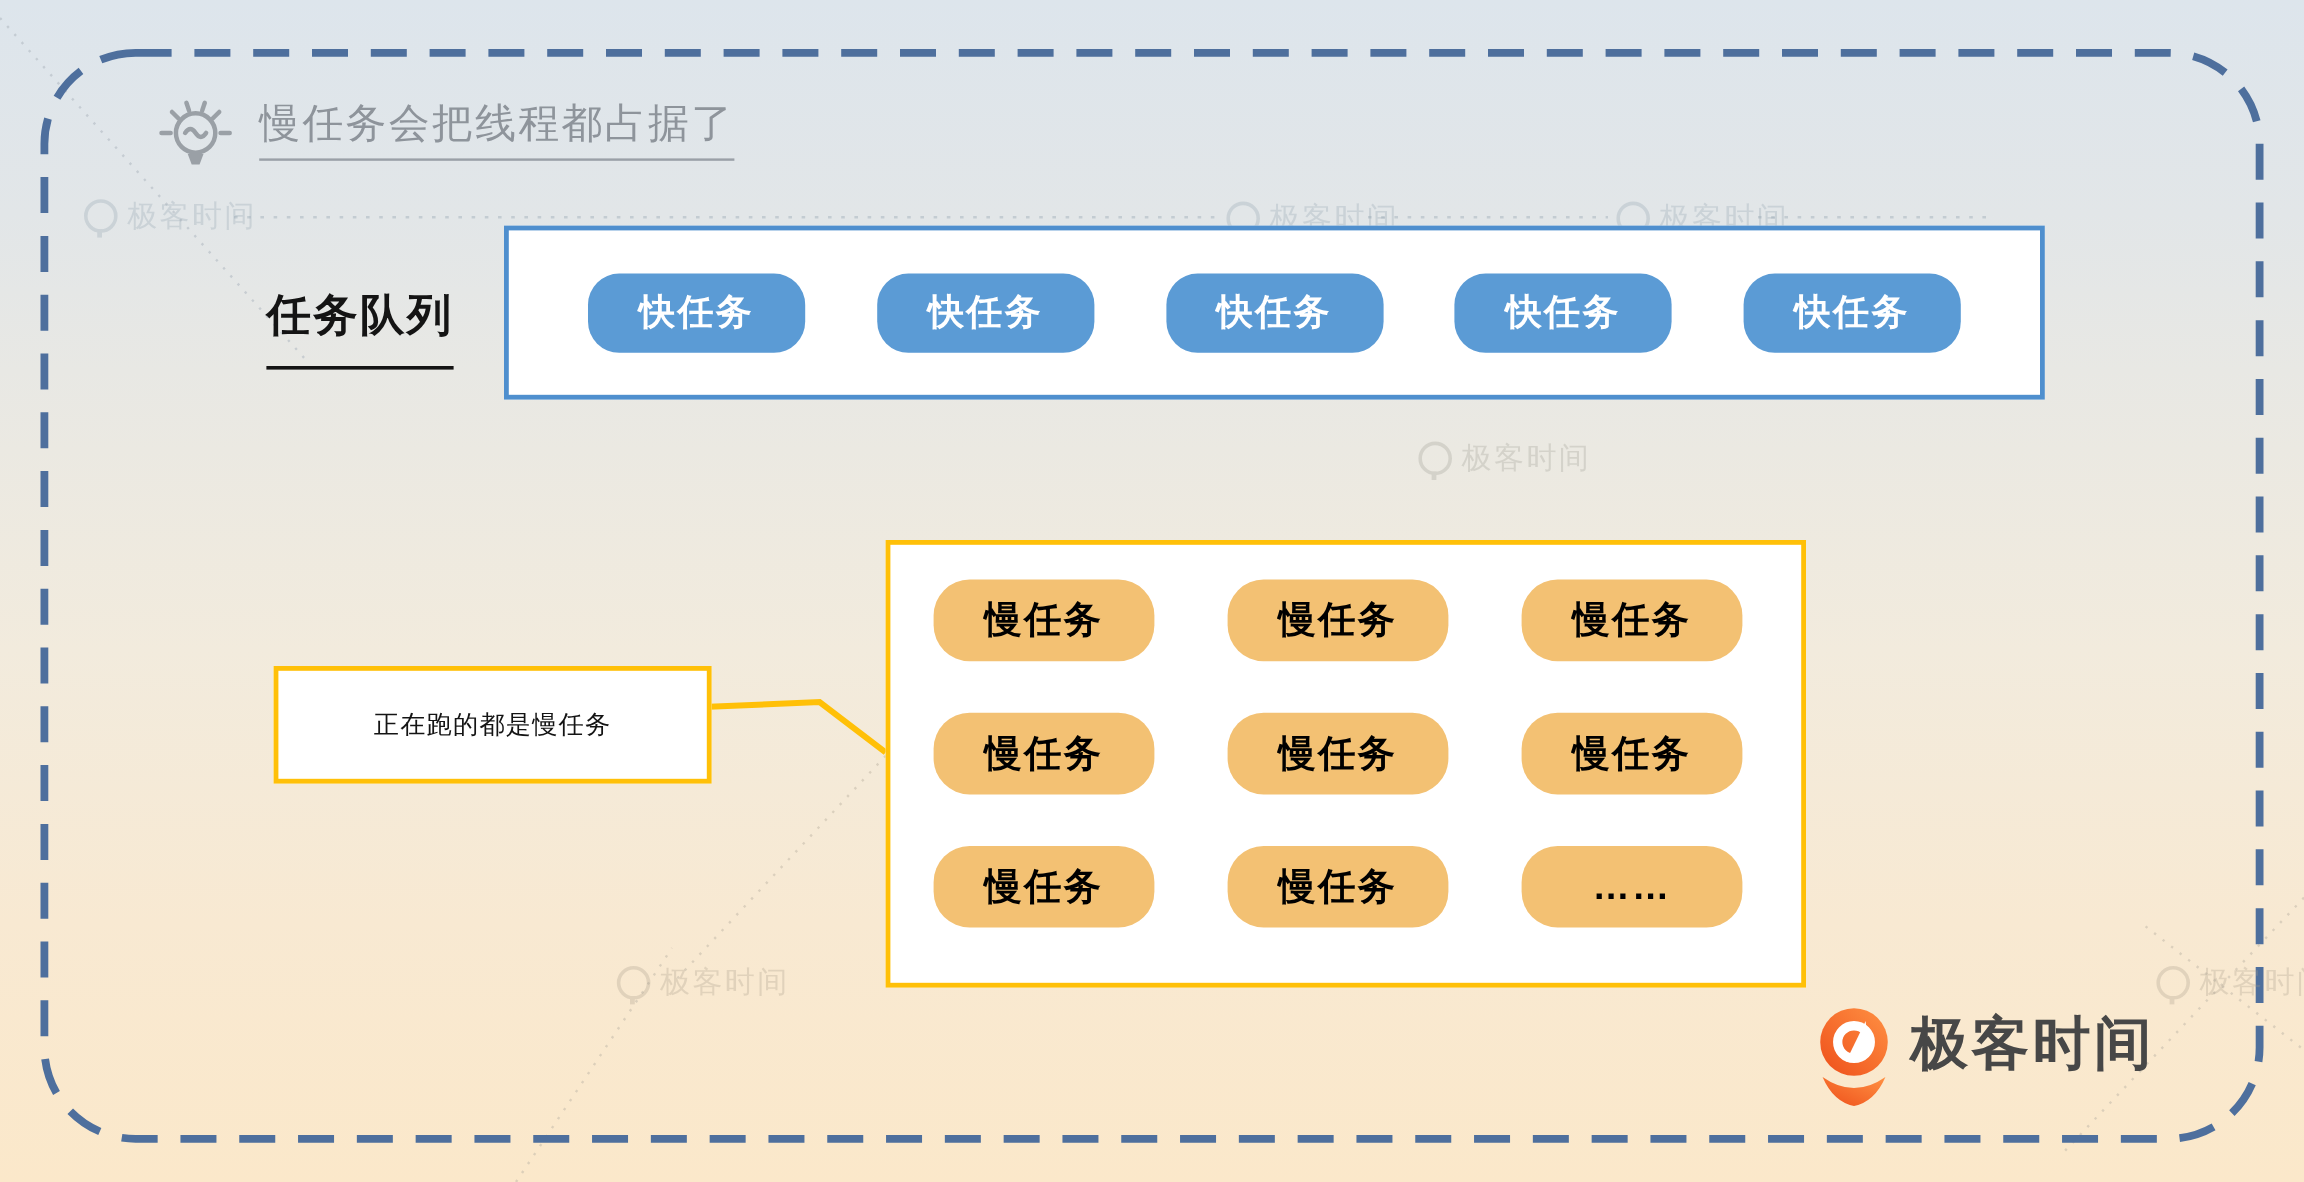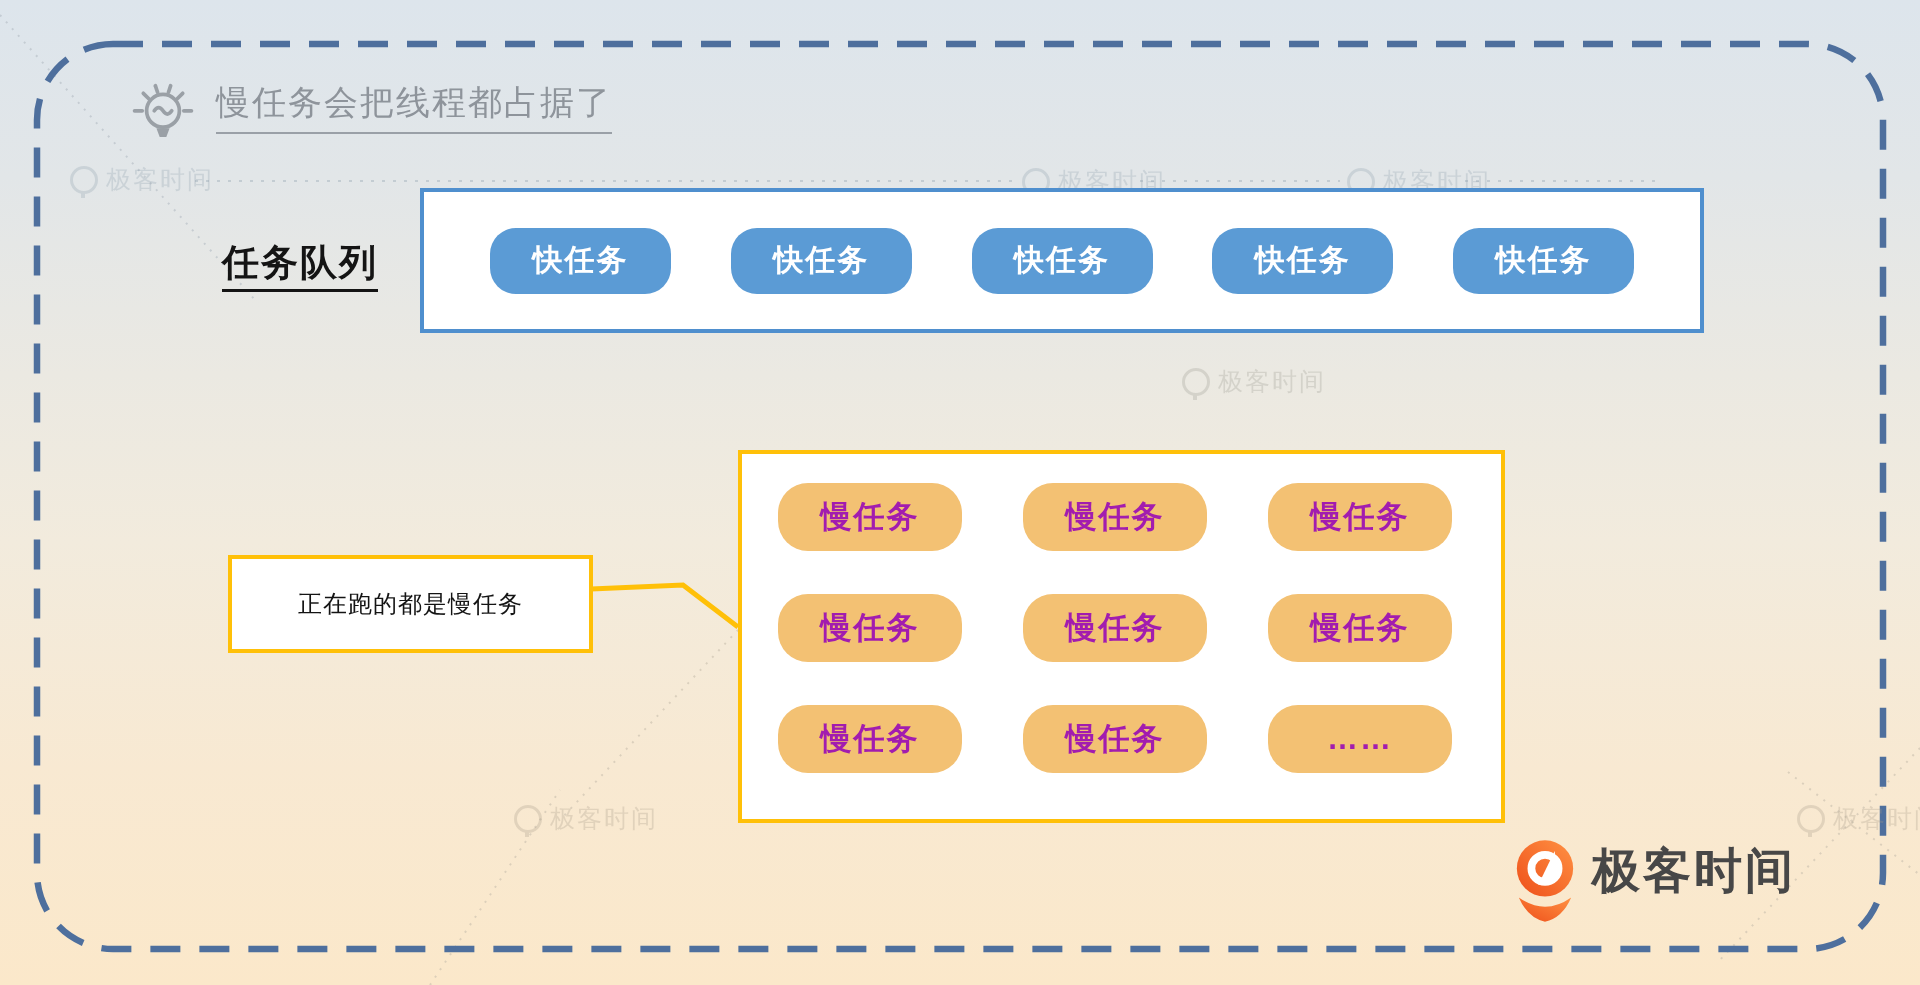--- a/index.html
+++ b/index.html
@@ -33,21 +33,21 @@
   .hdr{position:absolute;left:128px;top:80px;z-index:2;display:flex;align-items:flex-start;gap:18px;}
   .hdr-title{
     font-size:34px;color:#8e949b;letter-spacing:2px;
     border-bottom:2px solid #9aa0a7;padding-bottom:6px;
   }
 
   
   .queue-label{
     position:absolute;left:222px;top:238px;z-index:2;
     font-size:37px;font-weight:bold;color:#141414;letter-spacing:2px;
-    border-bottom:3px solid #141414;padding-bottom:1px;
+    border-bottom:3px solid #141414;padding-bottom:17px;
   }
   .queue-box{
     position:absolute;left:420px;top:188px;width:1284px;height:145px;z-index:2;
     background:#ffffff;border:4px solid #4f8fce;box-sizing:border-box;
     display:flex;align-items:center;justify-content:space-between;padding:0 66px;
   }
   .pill-fast{
     width:181px;height:66px;border-radius:26px;background:#5b9bd5;
     display:flex;align-items:center;justify-content:center;
     color:#ffffff;font-size:30px;font-weight:bold;letter-spacing:2px;
@@ -56,29 +56,29 @@
   
   .pool-box{
     position:absolute;left:738px;top:450px;width:767px;height:373px;z-index:2;
     background:#ffffff;border:4px solid #ffc008;box-sizing:border-box;
     display:grid;grid-template-columns:repeat(3,184px);grid-auto-rows:68px;
     column-gap:61px;row-gap:43px;padding:29px 0 0 36px;
   }
   .pill-slow{
     width:184px;height:68px;border-radius:30px;background:#f3c173;
     display:flex;align-items:center;justify-content:center;
-    color:#a21caf;font-size:31px;font-weight:bold;letter-spacing:2px;
+    color:#000000;font-size:31px;font-weight:bold;letter-spacing:2px;
   }
 
   
   .callout{
     position:absolute;left:228px;top:555px;width:365px;height:98px;z-index:2;
     background:#ffffff;border:4px solid #ffc008;box-sizing:border-box;
     display:flex;align-items:center;justify-content:center;
-    font-size:24px;color:#141414;letter-spacing:1px;
+    font-size:21px;color:#141414;letter-spacing:1px;
   }
 
   
   .logo{position:absolute;left:1512px;top:838px;z-index:2;display:flex;align-items:flex-start;gap:14px;}
   .logo-text{font-size:48px;font-weight:bold;color:#474747;letter-spacing:3px;line-height:66px;}
 </style>
 </head>
 <body>
 
 <div class="stage">

